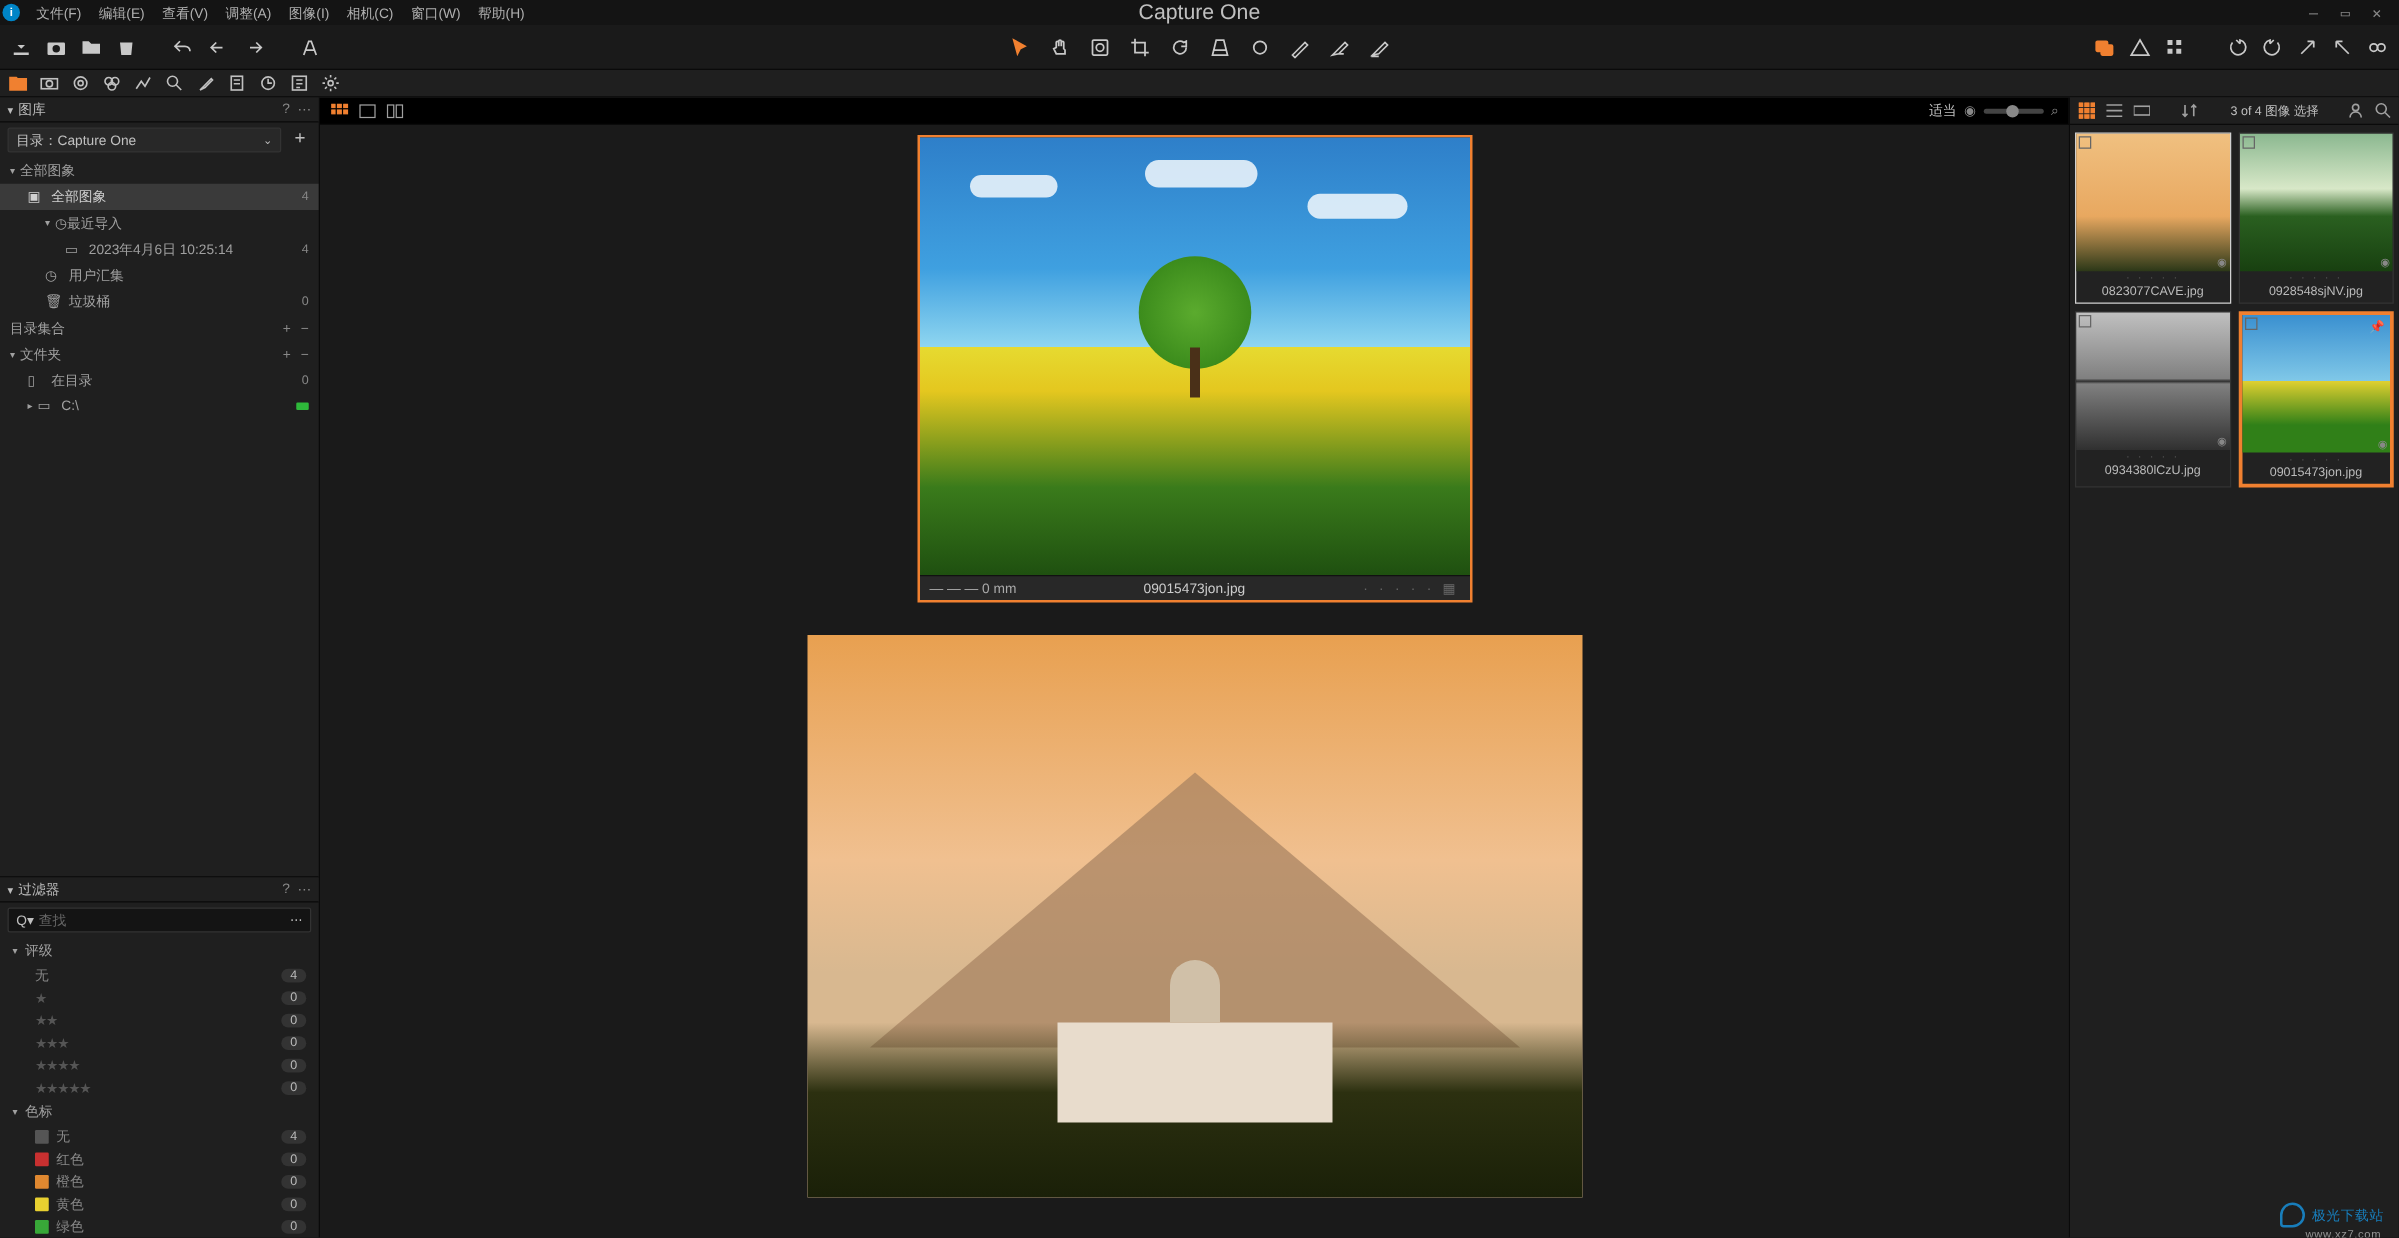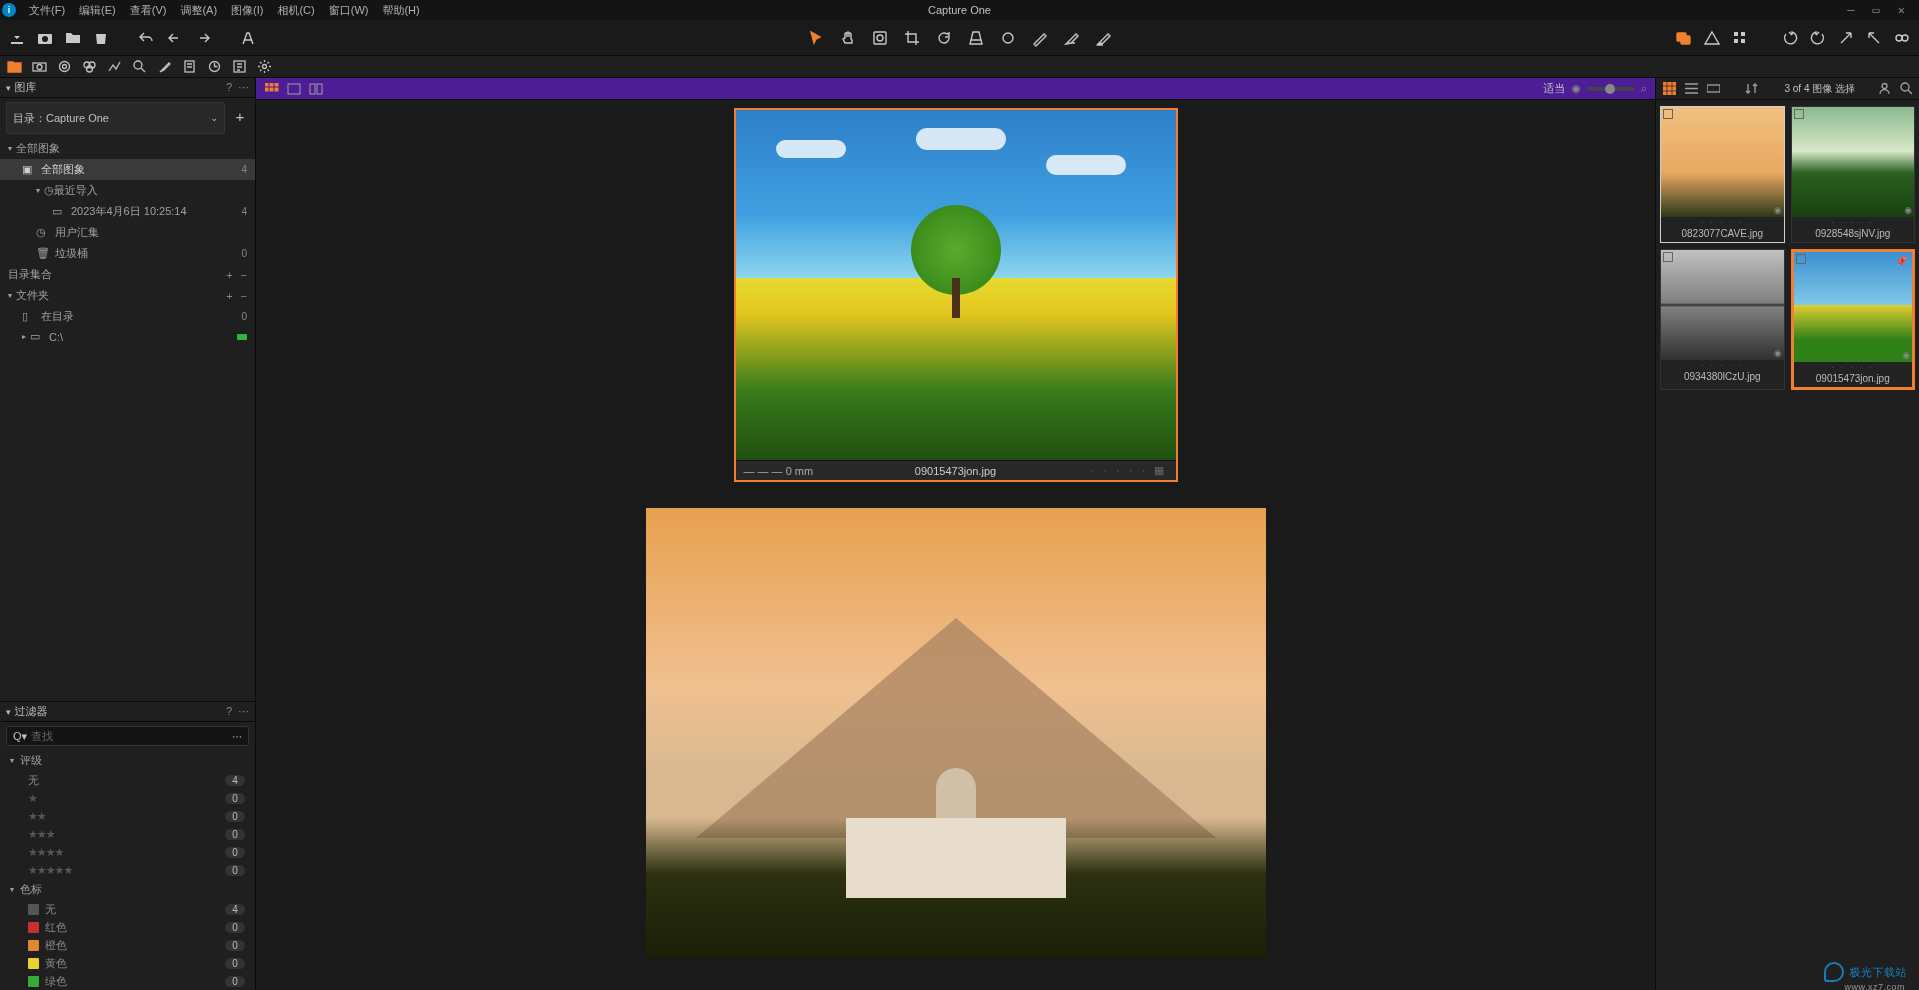--- a/index.html
+++ b/index.html
@@ -2,21 +2,21 @@
 <html><head>
 <meta charset="utf-8">
 <style>
 * { margin:0; padding:0; box-sizing:border-box; font-family:"Microsoft YaHei",Arial,sans-serif; font-size:11px; -webkit-user-select:none; user-select:none; }
 body { background:#1a1a1a; color:#8a8a8a; overflow:hidden; width:1919px; height:990px; position:relative; }
 
 
 .titlebar { height:20px; background:#141414; display:flex; align-items:center; padding-left:2px; position:relative; }
 .titlebar .app-icon { width:14px; height:14px; background:#0085c7; border-radius:50%; color:#fff; font-size:9px; line-height:14px; text-align:center; font-weight:bold; margin-right:6px; }
 .titlebar .menu-item { padding:2px 7px; color:#b0b0b0; cursor:pointer; }
-.titlebar .app-title { position:absolute; left:50%; transform:translateX(-50%); color:#c0c0c0; font-size:11px; }
+.titlebar .app-title { position:absolute; left:50%; transform:translateX(-50%); color:#c0c0c0; font-size:17px; }
 .titlebar .win-controls { margin-left:auto; display:flex; gap:10px; padding-right:10px; }
 .titlebar .win-controls span { color:#888; cursor:pointer; font-size:12px; padding:0 4px; font-family:monospace; }
 
 
 .main-toolbar { height:36px; background:#1a1a1a; border-bottom:1px solid #0a0a0a; display:flex; align-items:center; padding:0 8px; position:relative; }
 .tool-grp { display:flex; gap:10px; align-items:center; }
 .tool-btn { width:18px; height:18px; color:#c8c8c8; display:flex; align-items:center; justify-content:center; cursor:pointer; }
 .tool-btn svg { width:18px; height:18px; stroke:#c8c8c8; fill:none; stroke-width:1.4; }
 .tool-btn.fill svg { fill:#c8c8c8; stroke:none; }
 .center-tools { position:absolute; left:50%; transform:translateX(-50%); display:flex; gap:14px; align-items:center; }
@@ -36,21 +36,21 @@
 .right-panel { width:264px; background:#1f1f1f; border-left:1px solid #0a0a0a; display:flex; flex-direction:column; }
 
 
 .panel-hdr { display:flex; align-items:center; padding:2px 6px; color:#bdbdbd; font-size:11px; border-bottom:1px solid #0a0a0a; background:#1f1f1f; }
 .panel-hdr .chev { margin-right:4px; font-size:9px; }
 .panel-hdr .trail { margin-left:auto; display:flex; gap:6px; color:#888; }
 .panel-hdr .trail span { cursor:pointer; }
 
 
 .catalog-row { display:flex; padding:4px 6px; gap:6px; align-items:center; }
-.catalog-select { flex:1; background:#282828; border:1px solid #333; border-radius:2px; height:32px; display:flex; align-items:center; padding:0 6px; color:#c0c0c0; font-size:11px; justify-content:space-between; }
+.catalog-select { flex:1; background:#282828; border:1px solid #333; border-radius:2px; height:20px; display:flex; align-items:center; padding:0 6px; color:#c0c0c0; font-size:11px; justify-content:space-between; }
 .plus-btn { width:18px; height:18px; color:#c0c0c0; cursor:pointer; font-size:15px; text-align:center; line-height:16px; }
 
 
 .tree { padding:0; font-size:11px; }
 .tree-hdr { display:flex; align-items:center; padding:3px 8px; color:#a0a0a0; }
 .tree-hdr .chev { margin-right:4px; font-size:8px; }
 .tree-hdr .trail { margin-left:auto; display:flex; gap:8px; color:#888; font-size:14px; }
 .tree-item { display:flex; align-items:center; padding:3px 8px 3px 22px; color:#a0a0a0; cursor:pointer; }
 .tree-item.sel { background:#3a3a3a; color:#d0d0d0; }
 .tree-item .icn { width:14px; margin-right:5px; font-size:11px; }
@@ -65,21 +65,21 @@
 .search-input .mag { margin-right:4px; font-size:11px; }
 .search-input .menu-dots { margin-left:auto; font-size:10px; }
 .rating-row,.color-row { display:flex; align-items:center; padding:2px 10px 2px 28px; color:#888; font-size:10px; height:18px; }
 .rating-row .stars { color:#555; letter-spacing:-1px; font-size:11px; }
 .rating-row .pill,.color-row .pill { margin-left:auto; background:#333; border-radius:8px; padding:0 7px; font-size:10px; color:#bbb; min-width:20px; text-align:center; }
 .color-sw { width:11px; height:11px; margin-right:6px; border-radius:1px; }
 .sub-hdr { display:flex; align-items:center; padding:3px 10px; color:#a0a0a0; font-size:11px; }
 .sub-hdr .chev { margin-right:6px; font-size:8px; }
 
 
-.viewer-bar { height:22px; background:#4c1d95; display:flex; align-items:center; padding:0 8px; justify-content:space-between; border-bottom:1px solid #0a0a0a; }
+.viewer-bar { height:22px; background:#000000; display:flex; align-items:center; padding:0 8px; justify-content:space-between; border-bottom:1px solid #0a0a0a; }
 .view-mode-grp { display:flex; gap:6px; }
 .view-mode-grp .vm { width:16px; height:14px; cursor:pointer; display:flex; align-items:center; justify-content:center; }
 .view-mode-grp .vm.active svg { fill:#f08030; stroke:#f08030; }
 .view-mode-grp .vm svg { width:14px; height:12px; fill:none; stroke:#a0a0a0; stroke-width:1; }
 .fit-label { color:#c0c0c0; font-size:11px; display:flex; align-items:center; gap:6px; }
 .fit-label .slider-mini { width:48px; height:4px; background:#444; position:relative; border-radius:2px; }
 .fit-label .slider-mini::after { content:""; position:absolute; width:10px; height:10px; background:#888; border-radius:50%; top:-3px; left:18px; }
 
 .viewer-body { flex:1; overflow:auto; display:flex; flex-direction:column; align-items:center; padding:8px 0; gap:26px; }
 

